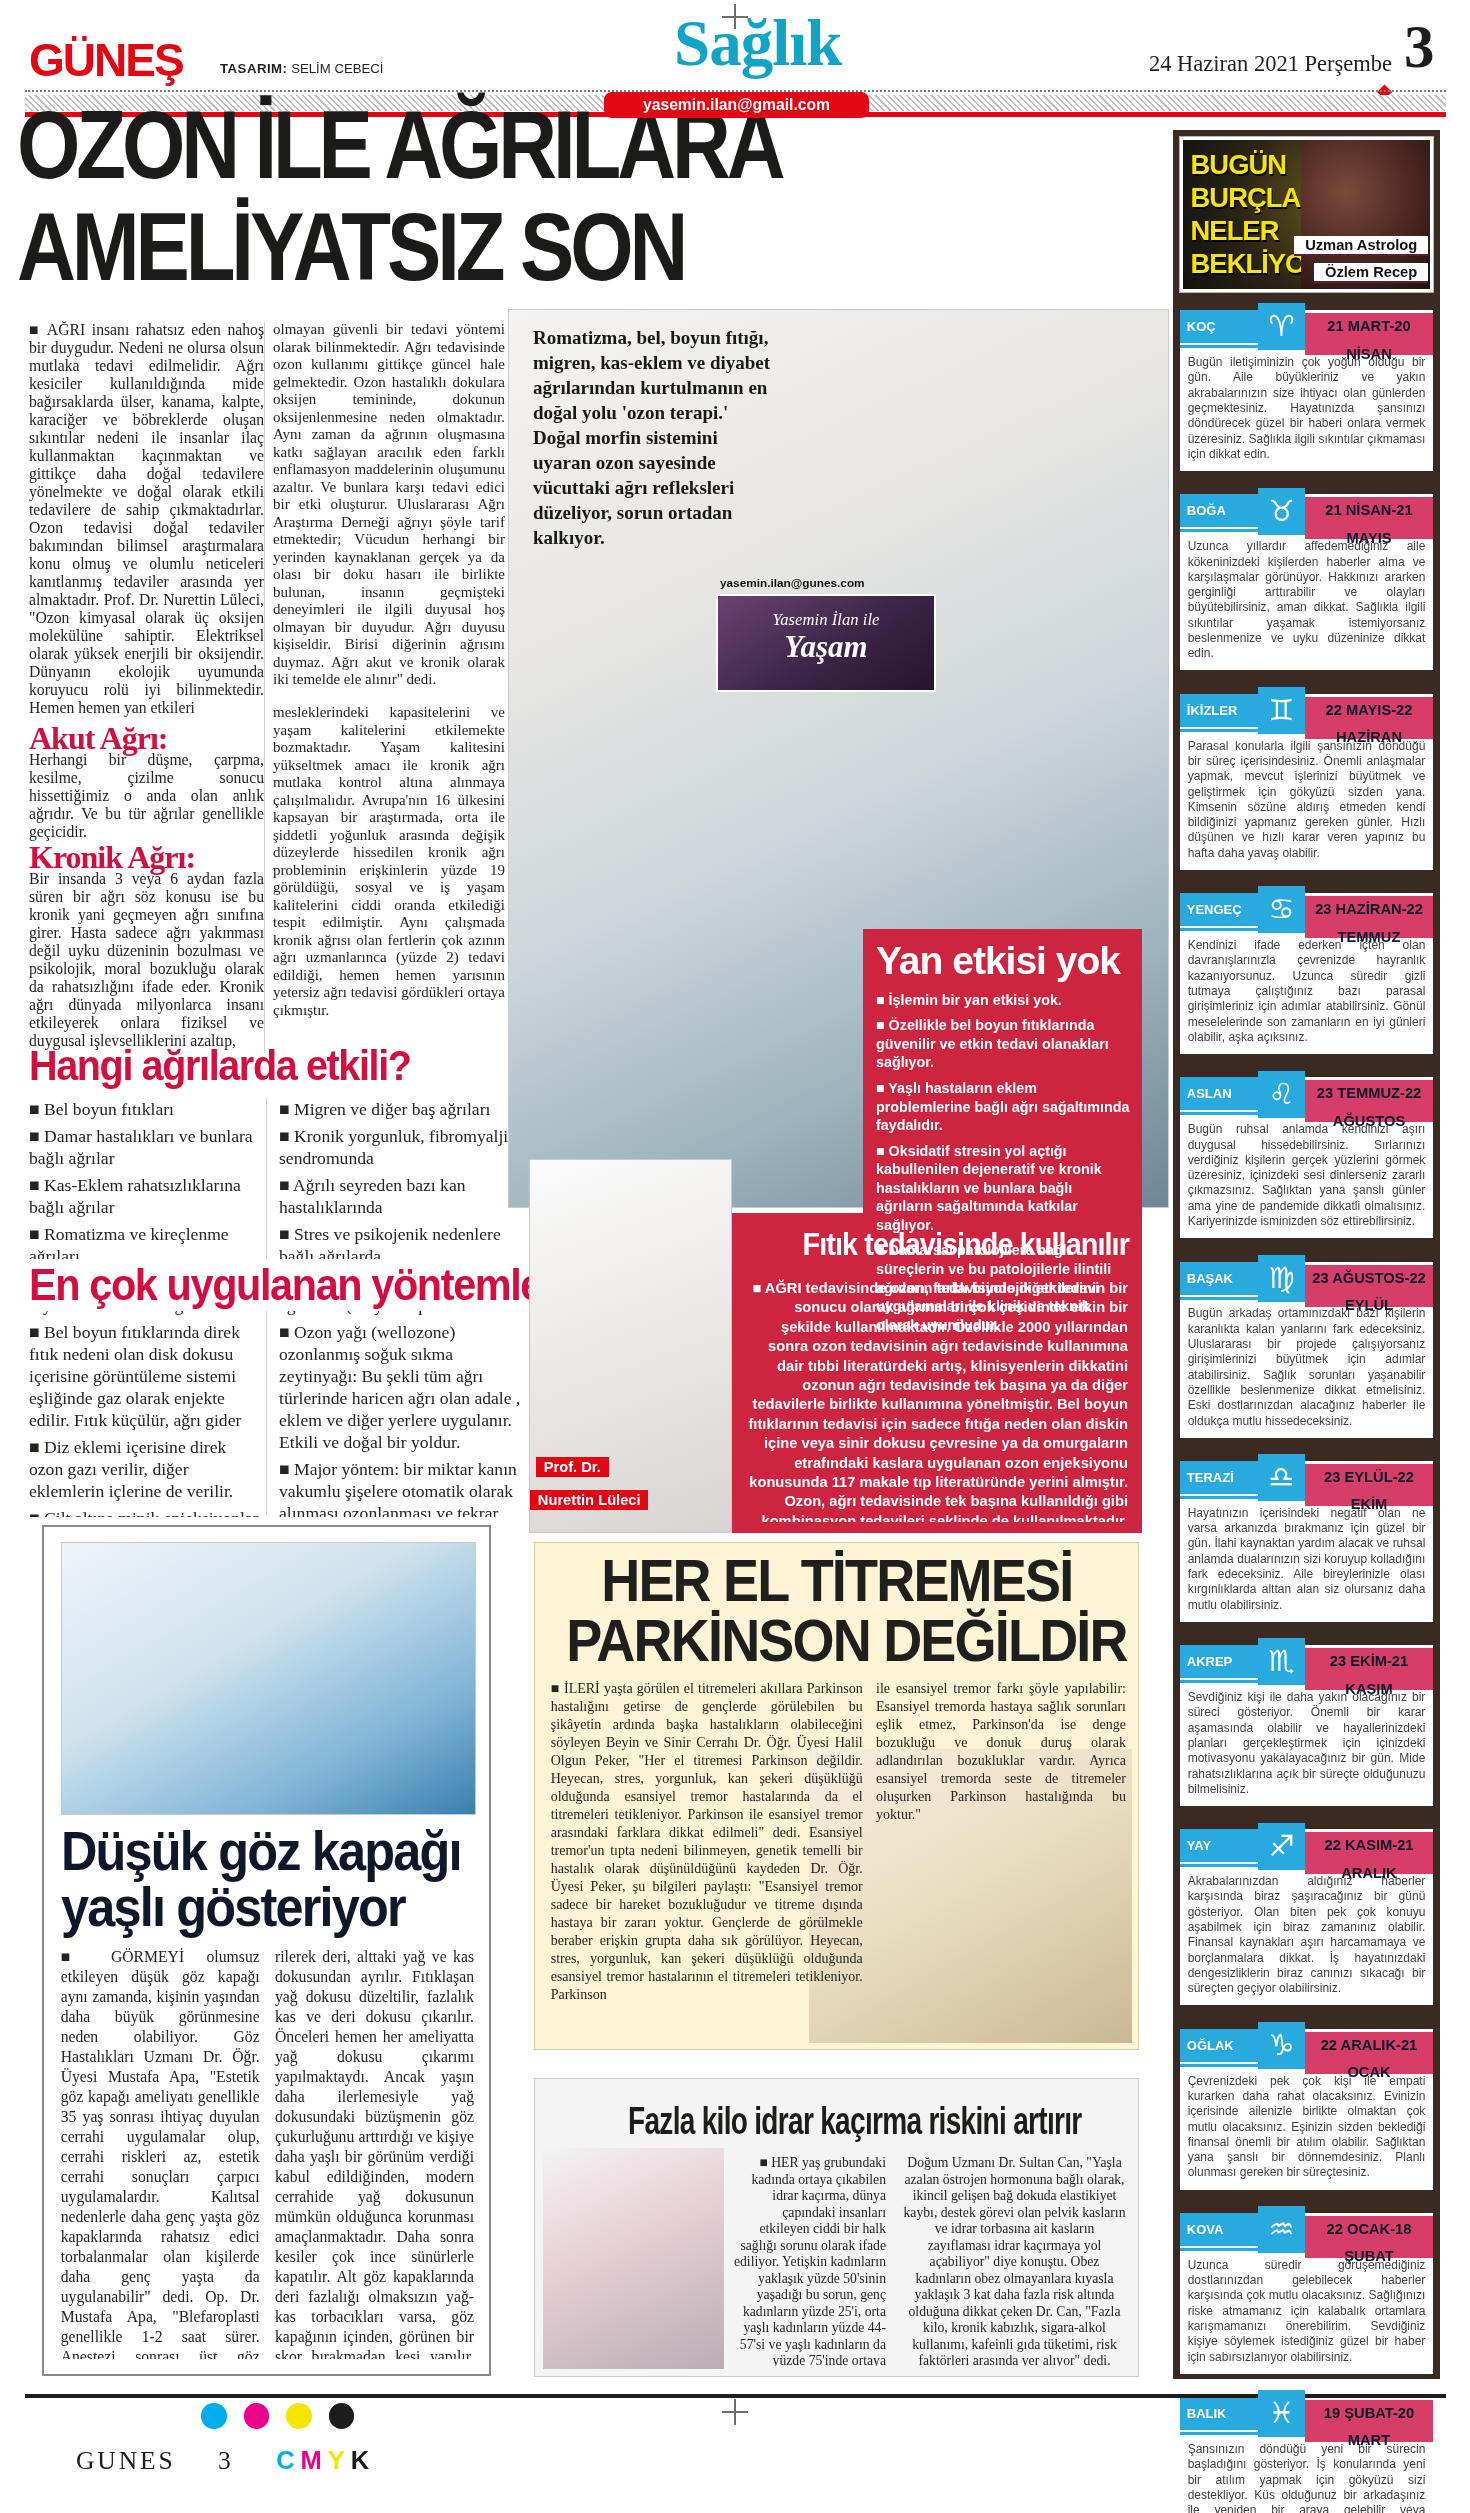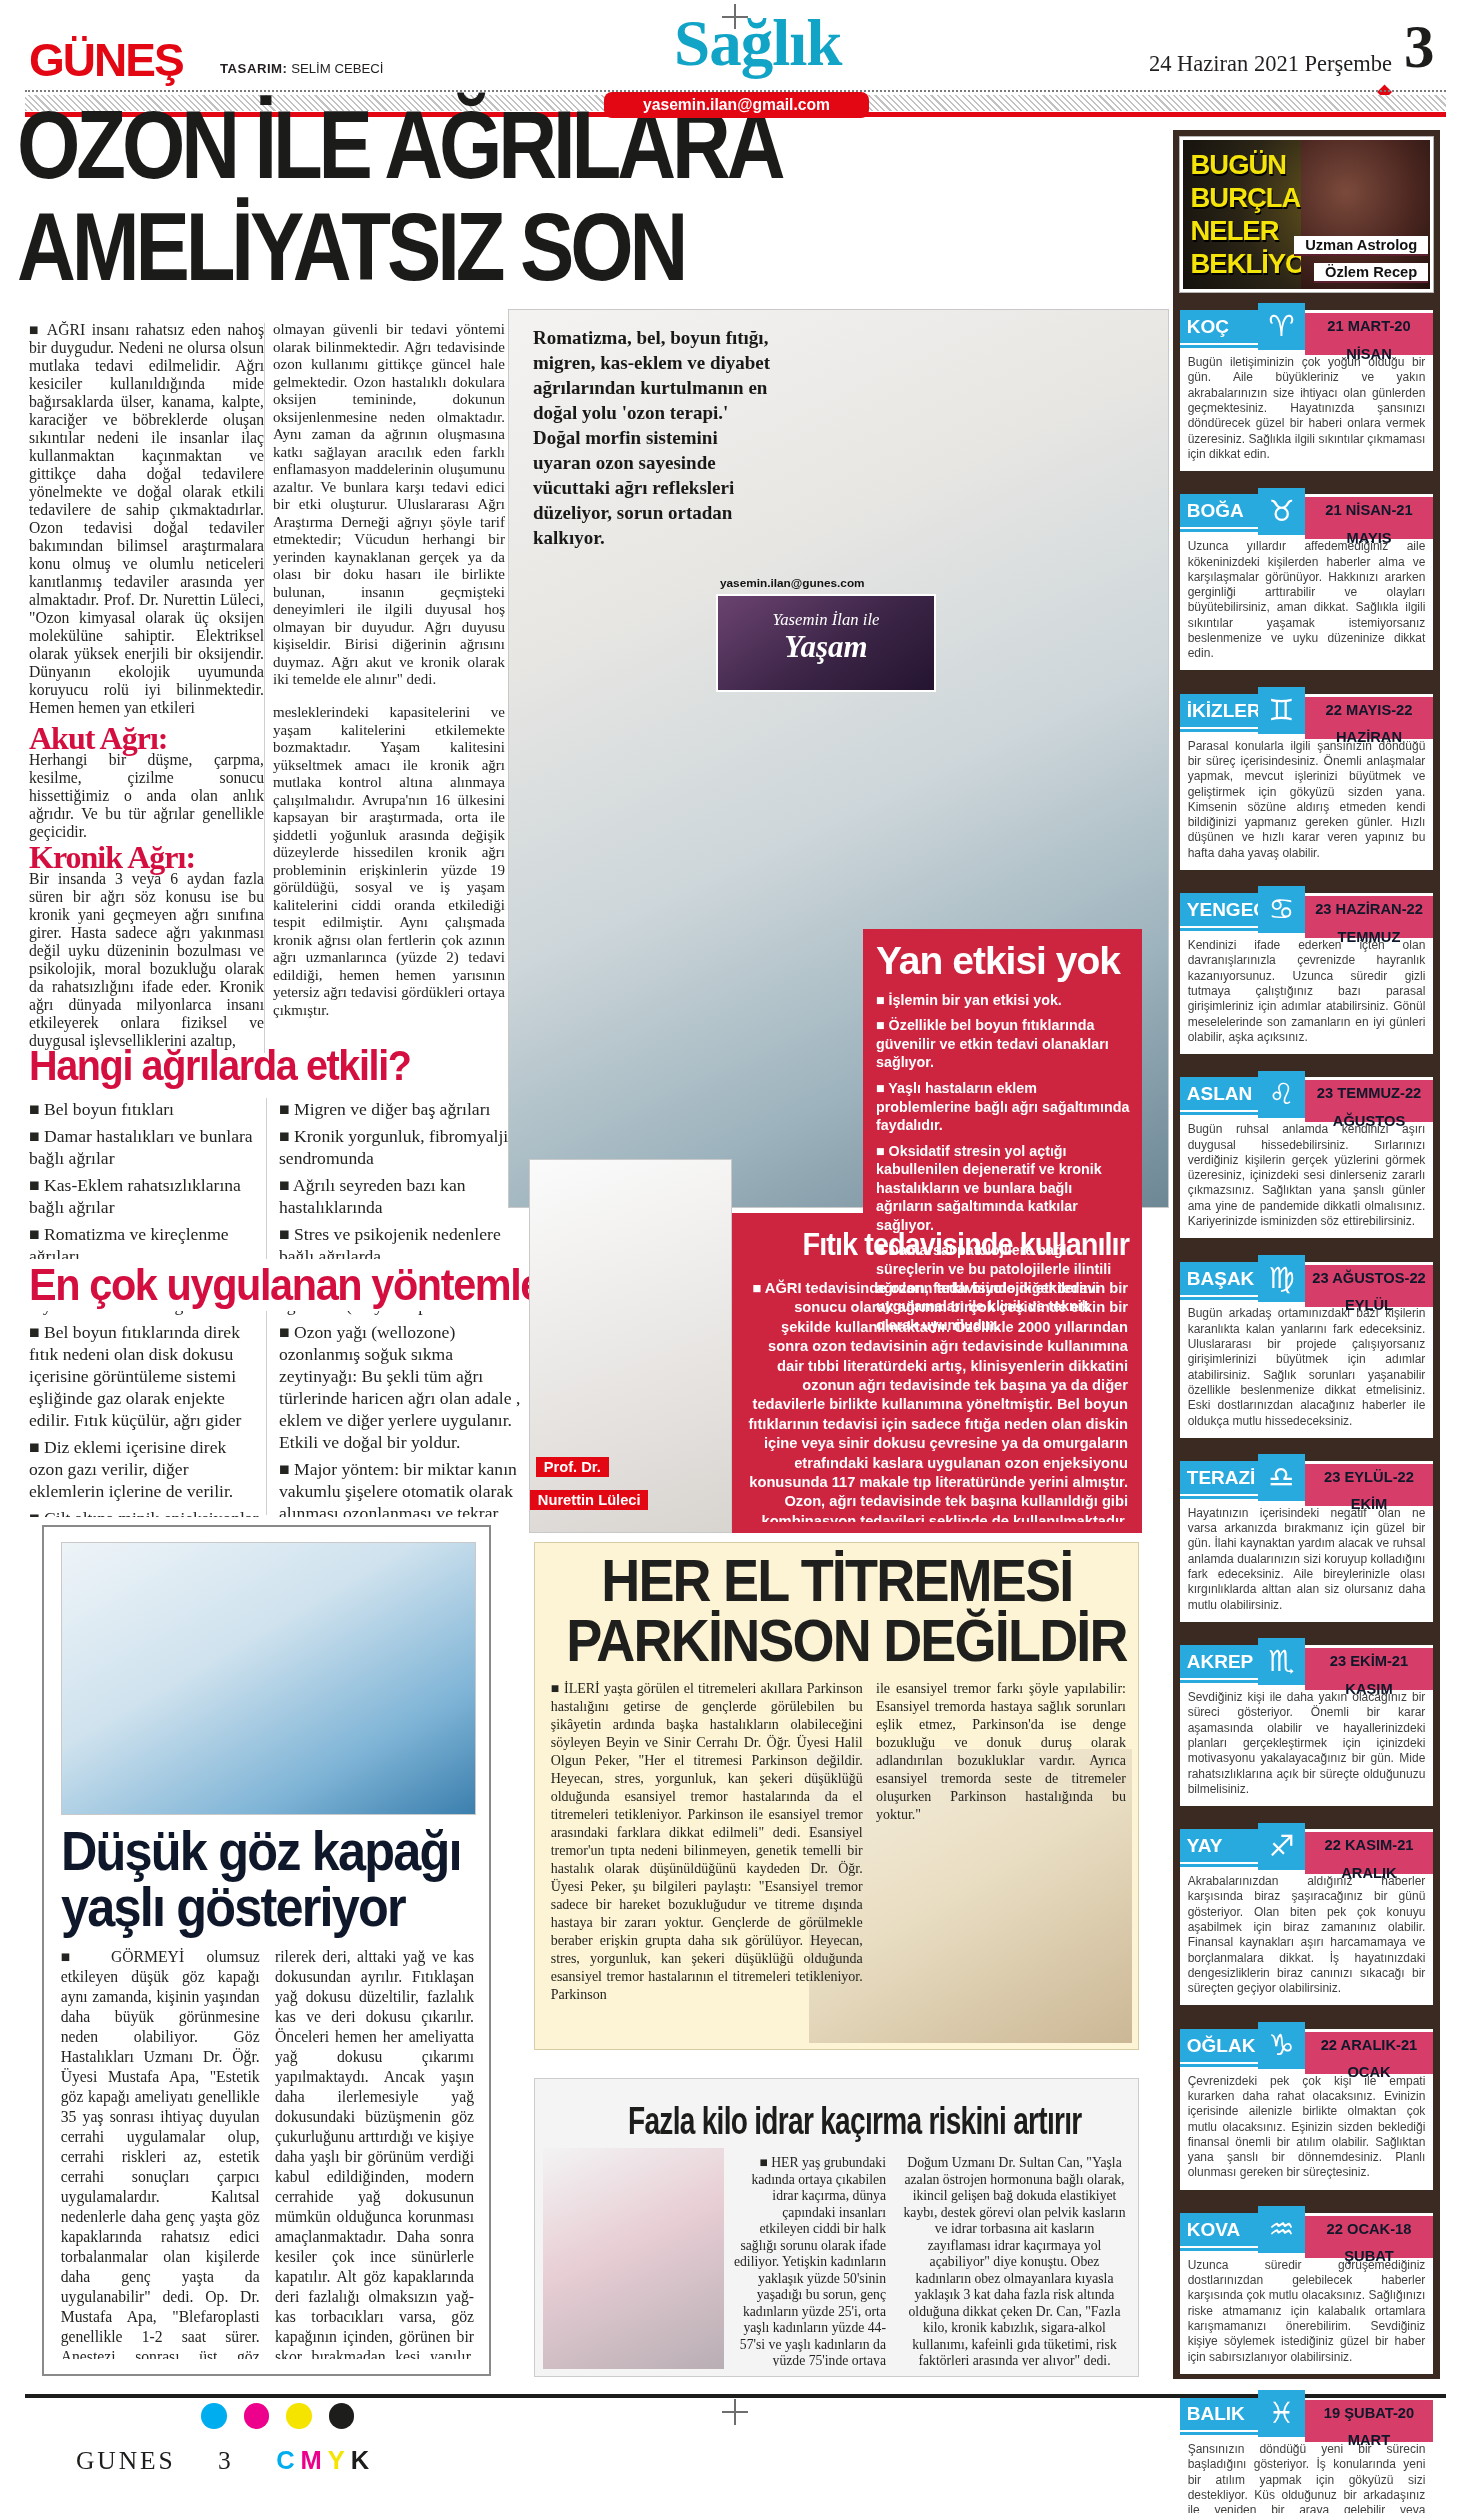--- a/index.html
+++ b/index.html
@@ -82,21 +82,21 @@
   .astro-header{background:#fff;border:1px solid #b5b5b5;padding:2.9px;}
   .astro-header-inner{position:relative;height:149px;background:radial-gradient(circle at 62% 42%,#6b5a1e 0%,#2a2416 55%,#14110d 100%);overflow:hidden;}
   .astro-title{position:absolute;left:7.8px;top:7.8px;font-weight:900;font-size:27.4px;line-height:33px;color:#f5e409;
                text-shadow:1px 2px 0 #000;letter-spacing:-1px;}
   .astro-photo{position:absolute;right:0;top:0;width:129px;height:149px;}
   .astro-label{position:absolute;right:2px;background:#fff;color:#111;font-weight:700;font-size:14.7px;
                padding:1px 11px;border-bottom:2px solid #5c1f2d;}
   .sign-card{background:#fff;margin:0 6.9px 23.5px 6.9px;position:relative;}
   .sign-head{position:relative;height:33px;}
   .sign-name{position:absolute;left:0;top:0;width:84px;height:33px;background:#29aadf;color:#fff;
-             font-weight:700;font-size:19px;line-height:33px;padding-left:6.9px;box-sizing:border-box;}
+             font-weight:700;font-size:13px;line-height:33px;padding-left:6.9px;box-sizing:border-box;}
   .sign-icon{position:absolute;left:78px;top:-6.9px;width:47px;height:47px;background:#29aadf;color:#fff;
              font-family:"DejaVu Sans",sans-serif;font-size:29px;line-height:47px;text-align:center;z-index:2;}
   .sign-dates{position:absolute;left:125px;right:0;top:2.9px;height:42px;background:#d63d68;color:#0f172a;
               font-weight:700;font-size:14.7px;line-height:27.4px;text-align:center;}
   .sign-underline{height:2.9px;background:#29aadf;margin-top:2px;}
   .sign-text{padding:6.9px 7.8px 8.8px 7.8px;font-size:12px;line-height:15.3px;color:#3f3f3d;text-align:justify;}
 
   
   .footer-rule{background:#1d1d1b;}
   .dot{display:inline-block;width:25.5px;height:25.5px;border-radius:50%;margin-right:12.7px;}

